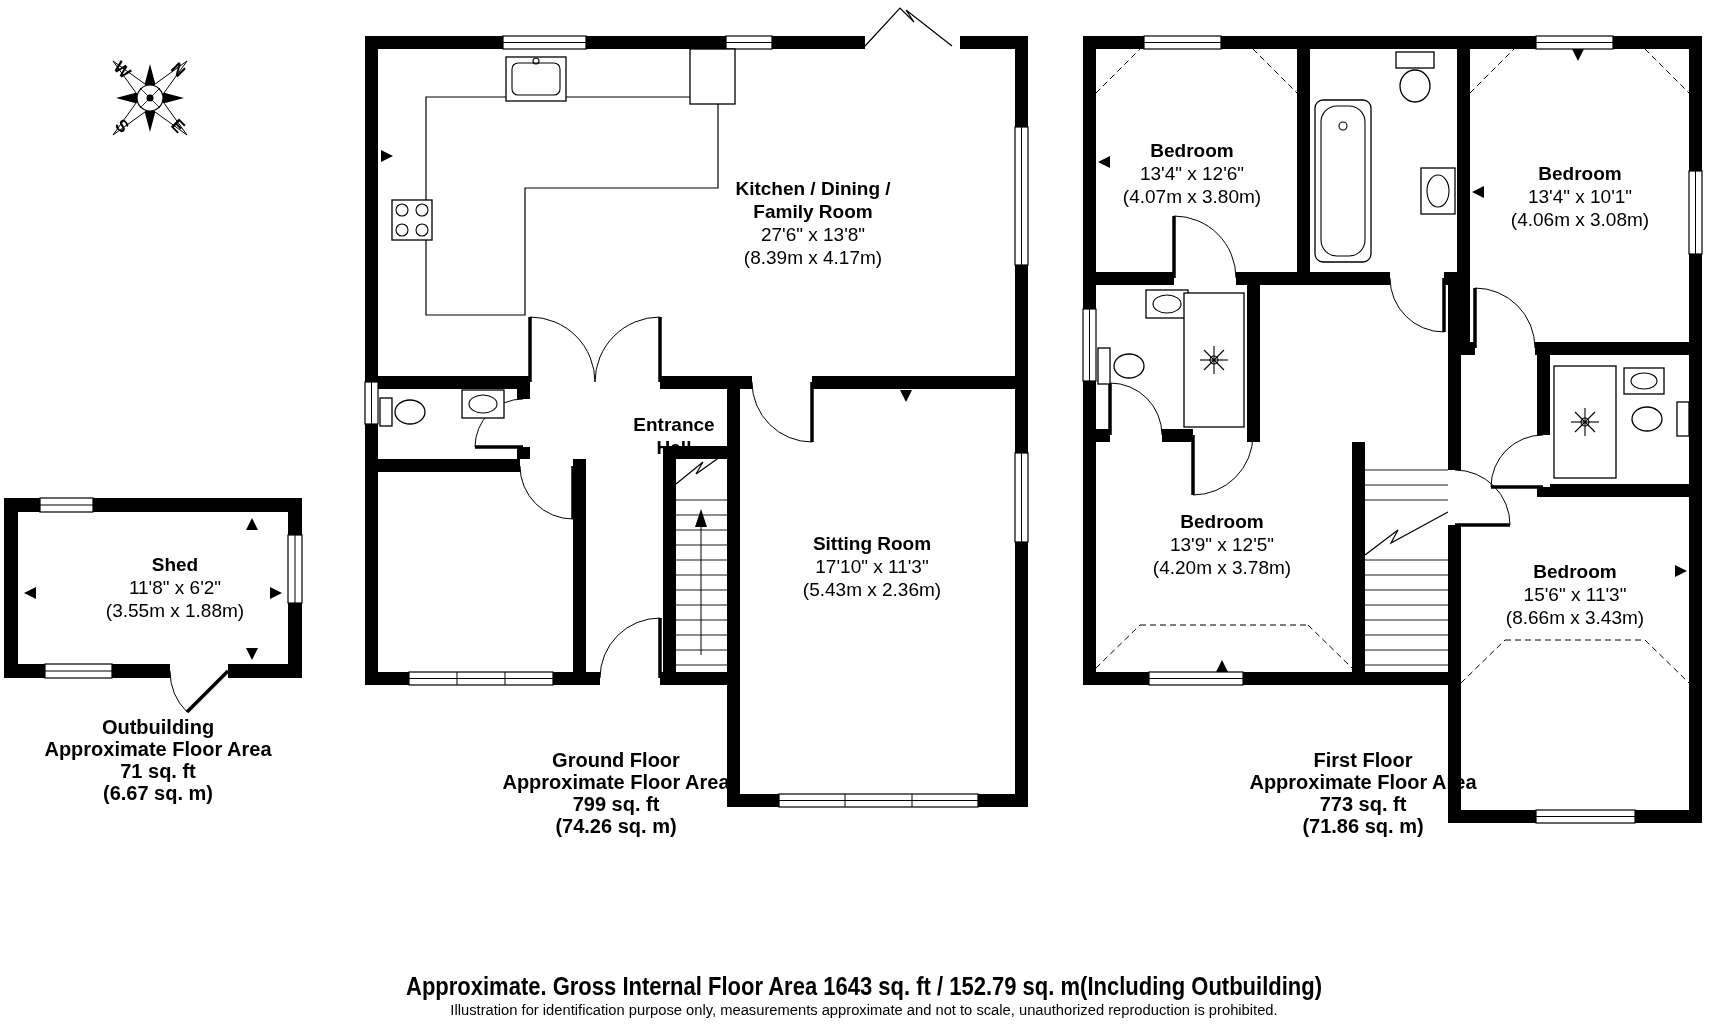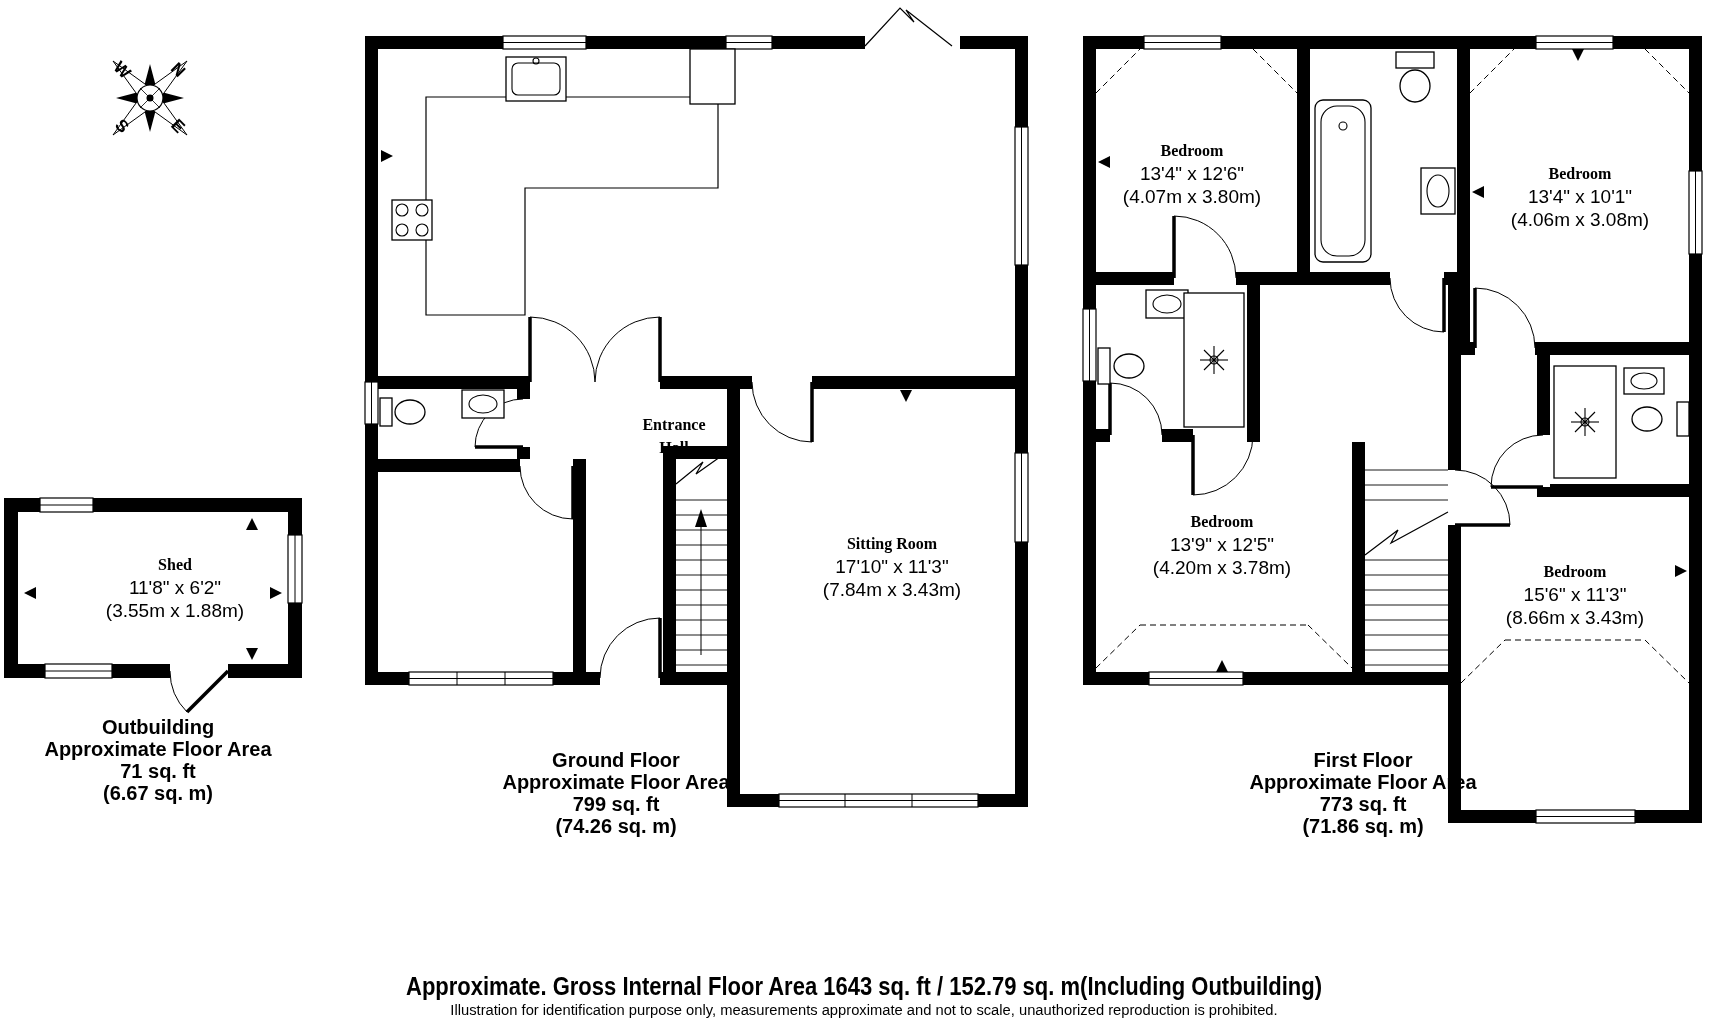--- a/index.html
+++ b/index.html
@@ -11,21 +11,21 @@
   .wline{stroke:#000;stroke-width:1;}
   .thin{stroke:#000;stroke-width:1.2;fill:none;}
   .arc{stroke:#000;stroke-width:1;fill:none;}
   .leaf{stroke:#000;stroke-width:3.5;}
   .fix{fill:#fff;stroke:#000;stroke-width:1.3;}
   .fixl{stroke:#000;stroke-width:1.1;fill:none;}
   .dash{stroke:#000;stroke-width:1;fill:none;stroke-dasharray:6 4;}
   .tread{stroke:#000;stroke-width:0.9;}
   .tri{fill:#000;}
   .room-label{position:absolute;transform:translateX(-50%);text-align:center;white-space:nowrap;}
-  .rn{font-weight:bold;font-size:16px;line-height:23px;font-family:Liberation Serif, serif;}
+  .rn{font-weight:bold;font-size:19px;line-height:23px;}
   .rd{font-size:19px;line-height:23px;}
   .caption{position:absolute;transform:translateX(-50%);text-align:center;white-space:nowrap;font-weight:bold;font-size:20px;line-height:22px;}
   .footer-title{position:absolute;left:864px;top:972px;transform:translateX(-50%) scaleX(0.88);white-space:nowrap;font-weight:bold;font-size:25px;}
   .footer-sub{position:absolute;left:864px;top:1001px;transform:translateX(-50%) scaleX(0.95);white-space:nowrap;font-size:15.5px;}
   .compass-letter{font-weight:bold;font-size:17px;font-family:"Liberation Sans",sans-serif;}
 </style>
 </head>
 <body>
 
 <div id="canvas">
@@ -334,31 +334,37 @@
   <circle cx="58" cy="62" r="13" fill="#fff" stroke="#000" stroke-width="1.2"></circle>
   <line x1="48" y1="52" x2="68" y2="72" stroke="#000" stroke-width="0.8"></line>
   <line x1="48" y1="72" x2="68" y2="52" stroke="#000" stroke-width="0.8"></line>
   <circle cx="58" cy="62" r="3.5" fill="#000"></circle>
   <text class="compass-letter" x="86" y="34" text-anchor="middle" dominant-baseline="central" transform="rotate(45 86 34)">N</text>
   <text class="compass-letter" x="86" y="90" text-anchor="middle" dominant-baseline="central" transform="rotate(45 86 90)">E</text>
   <text class="compass-letter" x="30" y="90" text-anchor="middle" dominant-baseline="central" transform="rotate(45 30 90)">S</text>
   <text class="compass-letter" x="30" y="34" text-anchor="middle" dominant-baseline="central" transform="rotate(45 30 34)">W</text>
 </svg>
 
+<div class="room-label" style="left:813px;top:177px;">
+  <div class="rn">Kitchen / Dining /</div>
+  <div class="rn">Family Room</div>
+  <div class="rd">27'6" x 13'8"</div>
+  <div class="rd">(8.39m x 4.17m)</div>
+</div>
 
 <div class="room-label" style="left:626px;top:413px;margin-left:48px;">
   <div class="rn">Entrance</div>
   <div class="rn">Hall</div>
 </div>
 
 
-<div class="room-label" style="left:872px;top:532px;margin-left:20px;">
+<div class="room-label" style="left:872px;top:532px;">
   <div class="rn">Sitting Room</div>
   <div class="rd">17'10" x 11'3"</div>
-  <div class="rd">(7.84m x 3.43m)</div>
+  <div class="rd">(5.43m x 2.36m)</div>
 </div>
 
 <div class="room-label" style="left:152px;top:553px;margin-left:23px;">
   <div class="rn">Shed</div>
   <div class="rd">11'8" x 6'2"</div>
   <div class="rd">(3.55m x 1.88m)</div>
 </div>
 
 <div class="room-label" style="left:1192px;top:139px;">
   <div class="rn">Bedroom</div>

